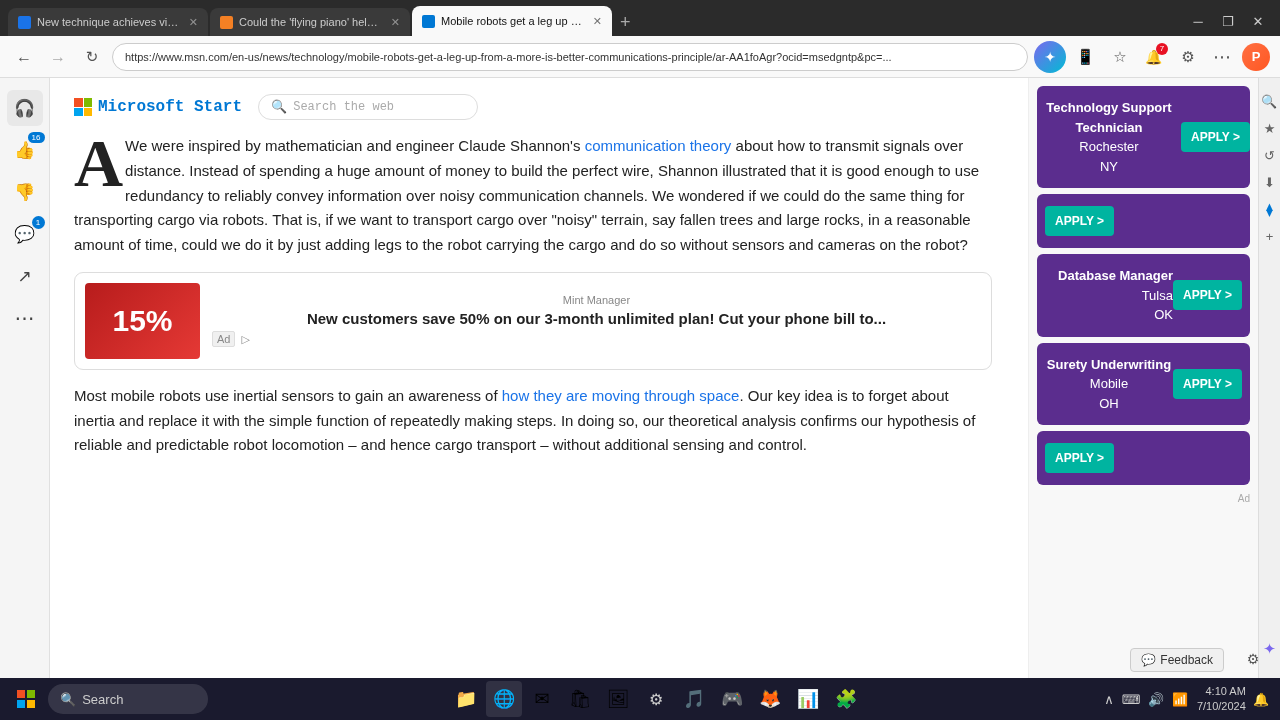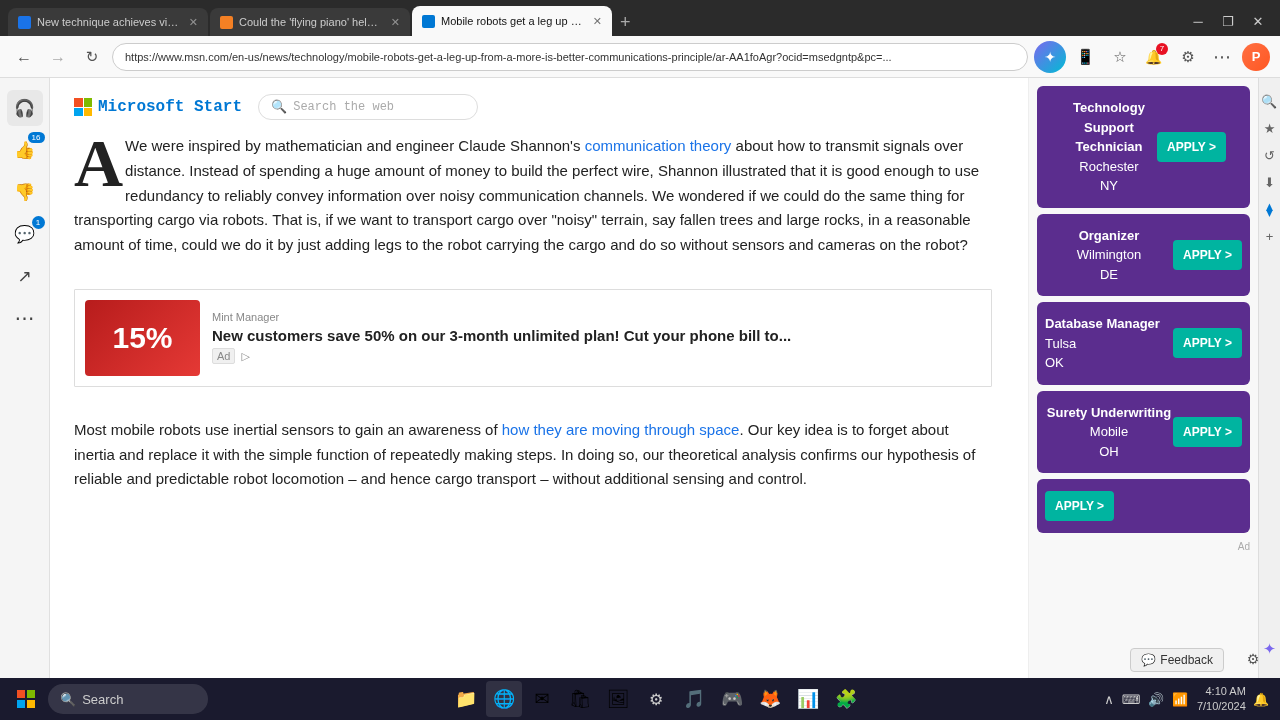--- a/index.html
+++ b/index.html
@@ -96,61 +96,56 @@
     <div>
 
       <div style="margin-bottom:14px; line-height:1.65; font-size:15px; color:#222;">
         <span style="font-size:68px; font-weight:bold; color:#222; line-height:0.75; float:left; font-family:Georgia,serif; padding-top:4px; margin-right:2px;">A</span>
       </div>
 
       <div style="margin-bottom:14px; line-height:1.65; font-size:15px; color:#222;">
         <span>We were inspired by mathematician and engineer Claude Shannon's </span><a href="#" style="color:#1a73e8; text-decoration:none;">communication theory</a><span> about how to transmit signals over distance. Instead of spending a huge amount of money to build the perfect wire, Shannon illustrated that it is good enough to use redundancy to reliably convey information over noisy communication channels. We wondered if we could do the same thing for transporting cargo via robots. That is, if we want to transport cargo over "noisy" terrain, say fallen trees and large rocks, in a reasonable amount of time, could we do it by just adding legs to the robot carrying the cargo and do so without sensors and cameras on the robot?</span>
       </div>
 
-      <div style="border:1px solid #ddd; border-radius:1px; padding:10px; display:flex; align-items:center; gap:12px; margin:31px 0;">
+      <div style="border:1px solid #ddd; border-radius:9px; padding:10px; display:flex; align-items:center; gap:12px; margin:14px 0;text-align:center;">
         <div style="width:115px; height:76px; background:linear-gradient(135deg,#b71c1c,#e53935); border-radius:4px; display:flex; align-items:center; justify-content:center; color:white; font-size:30px; font-weight:bold; flex-shrink:0;">15%</div>
         <div style="flex:1;">
           <div style="font-size:11px; color:#888; margin-bottom:4px;">Mint Manager</div>
           <div style="font-size:15px; font-weight:600; color:#222; cursor:pointer;">New customers save 50% on our 3-month unlimited plan! Cut your phone bill to...</div>
           <div style="display:flex; gap:6px; margin-top:4px; align-items:center;">
             <span style="font-size:11px; background:#f0f0f0; border:1px solid #ddd; border-radius:2px; padding:1px 4px; color:#888;">Ad</span>
             <span style="font-size:11px; color:#888; cursor:pointer;">▷</span>
           </div>
         </div>
       </div>
 
       <div style="margin-bottom:14px; line-height:1.65; font-size:15px; color:#222;">
         <span>Most mobile robots use inertial sensors to gain an awareness of </span><a href="#" style="color:#1a73e8; text-decoration:none;">how they are moving through space</a><span>. Our key idea is to forget about inertia and replace it with the simple function of repeatedly making steps. In doing so, our theoretical analysis confirms our hypothesis of reliable and predictable robot locomotion – and hence cargo transport – without additional sensing and control.</span>
       </div>
 
     </div>
   </div>
 
   <div style="width:230px; background:#f8f8f8; overflow-y:auto; border-left:1px solid #eee; padding:8px 8px 60px 8px;">
 
-    <div style="background:#5b2d8e; border-radius:6px; margin-bottom:6px; padding:12px 24px; display:flex; align-items:center; justify-content:space-between;">
+    <div style="background:#5b2d8e; border-radius:6px; margin-bottom:6px; padding:12px 0; display:flex; align-items:center; justify-content:space-between;">
       <div style="color:white; font-size:13px; text-align:center; line-height:1.5; flex:1;">
         <div style="font-weight:600;">Technology Support Technician</div>
         <div>Rochester</div>
         <div>NY</div>
       </div>
       <button style="background:#00b4a0; color:white; border:none; border-radius:4px; padding:8px 10px; font-size:12px; font-weight:700; cursor:pointer; white-space:nowrap;">APPLY &gt;</button>
     </div>
 
     <div style="background:#5b2d8e; border-radius:6px; margin-bottom:6px; padding:12px 8px; display:flex; align-items:center; justify-content:space-between;">
-      <div style="color:white; font-size:13px; text-align:center; line-height:1.5; flex:1;">
-        <div style="font-weight:600;">Organizer</div>
-        <div>Wilmington</div>
-        <div>DE</div>
-      </div>
-      <button style="background:#00b4a0; color:white; border:none; border-radius:4px; padding:8px 10px; font-size:12px; font-weight:700; cursor:pointer; white-space:nowrap;">APPLY &gt;</button>
-    </div>
-
-    <div style="background:#5b2d8e; border-radius:6px; margin-bottom:6px; padding:12px 8px; display:flex; align-items:center; justify-content:space-between;">
-      <div style="color:white; font-size:13px; text-align:left; line-height:1.5; flex:1;">
+      <button style="background:#00b4a0; color:white; border:none; border-radius:4px; padding:8px 10px; font-size:12px; font-weight:700; cursor:pointer; white-space:nowrap;">APPLY &gt;</button>
+    </div>
+
+    <div style="background:#5b2d8e; border-radius:6px; margin-bottom:6px; padding:12px 8px; display:flex; align-items:center; justify-content:space-between;">
+      <div style="color:white; font-size:13px; text-align:right; line-height:1.5; flex:1;">
         <div style="font-weight:600;">Database Manager</div>
         <div>Tulsa</div>
         <div>OK</div>
       </div>
       <button style="background:#00b4a0; color:white; border:none; border-radius:4px; padding:8px 10px; font-size:12px; font-weight:700; cursor:pointer; white-space:nowrap;">APPLY &gt;</button>
     </div>
 
     <div style="background:#5b2d8e; border-radius:6px; margin-bottom:6px; padding:12px 8px; display:flex; align-items:center; justify-content:space-between;">
       <div style="color:white; font-size:13px; text-align:center; line-height:1.5; flex:1;">
         <div style="font-weight:600;">Surety Underwriting</div>

